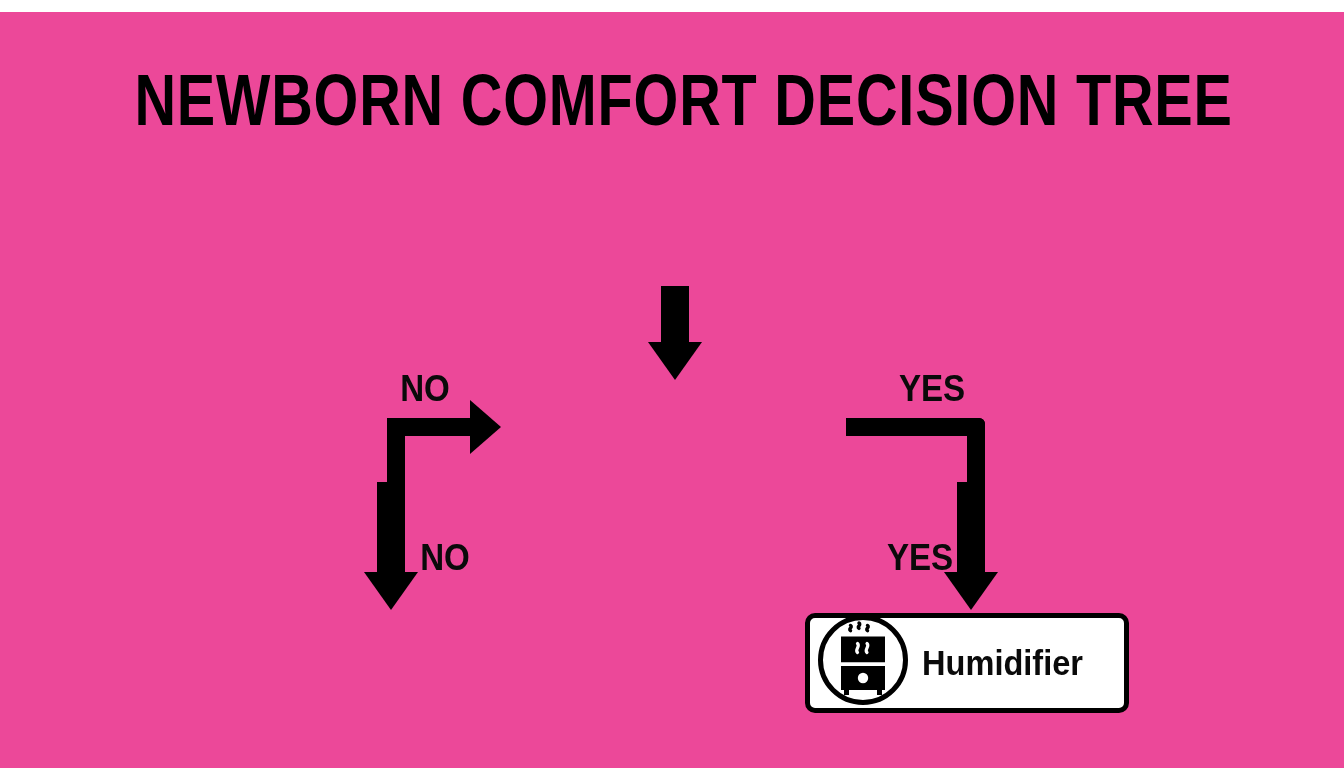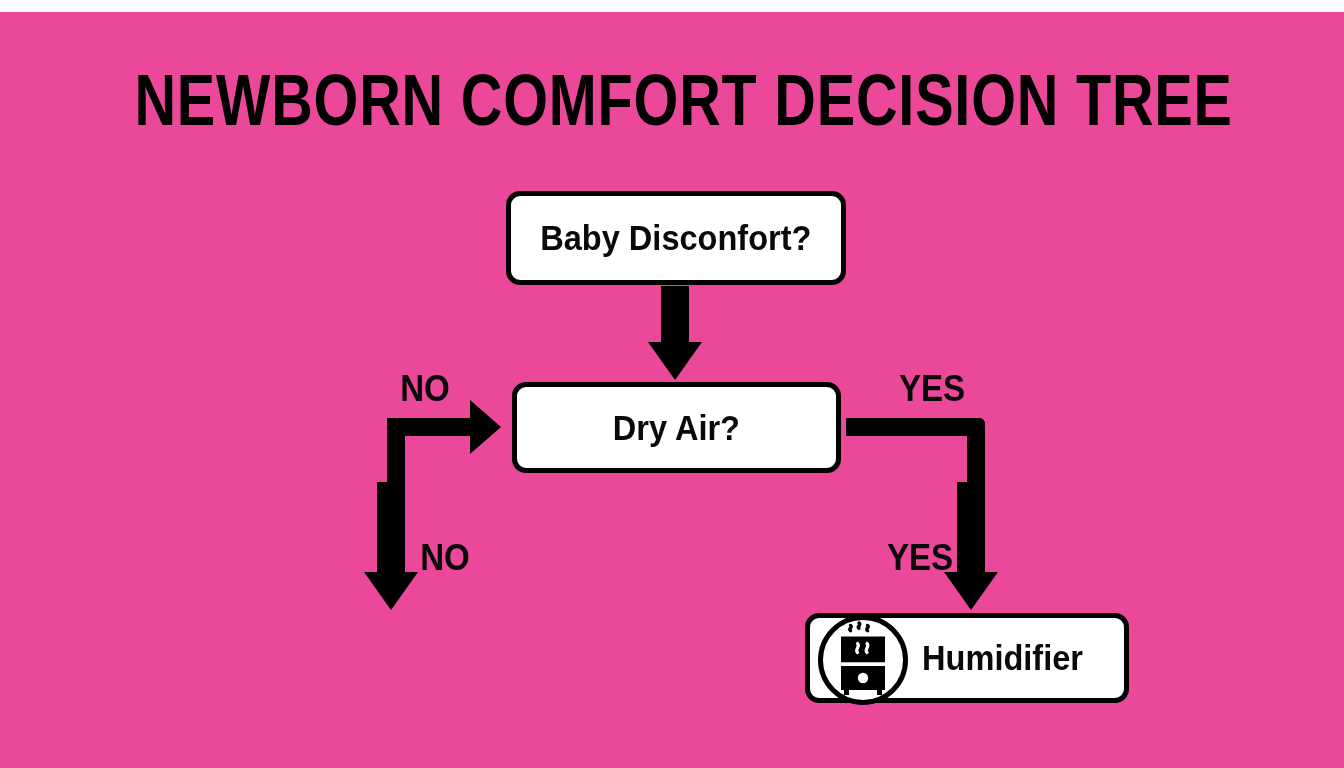--- a/index.html
+++ b/index.html
@@ -55,21 +55,21 @@
     line-height: 38px;
     color: #0a0a0a;
     letter-spacing: 0px;
     transform: scaleX(0.93);
     white-space: nowrap;
   }
 
   #node-baby      { left: 506px; top: 179px;  width: 340px; height: 94px; }
   #node-dryair    { left: 512px; top: 370px;  width: 329px; height: 91px; }
   #node-other     { left: 229px; top: 601px;  width: 327px; height: 94px; }
-  #node-humid     { left: 805px; top: 601px;  width: 324px; height: 90px; }
+  #node-humid     { left: 805px; top: 601px;  width: 324px; height: 100px; border-radius: 10px; }
 
   #node-humid .node-label { margin-left: 72px; }
 
   
   #humidifier-icon {
     position: absolute;
     left: 817px;
     top: 600px;
     width: 92px;
     height: 96px;
@@ -162,27 +162,21 @@
   <div class="conn" id="edge-yes-elbow-v"></div>
 
   <div class="conn" id="edge-yes-down-stem"></div>
   <div class="arrow-down" id="edge-yes-down-head"></div>
 
   <div class="edge-label" id="label-no-top">NO</div>
   <div class="edge-label" id="label-no-bottom">NO</div>
   <div class="edge-label" id="label-yes-top">YES</div>
   <div class="edge-label" id="label-yes-bottom">YES</div>
 
-  <div class="node" id="node-baby">
-    <span class="node-label">Baby Disconfort?</span>
-  </div>
-
-  <div class="node" id="node-dryair">
-    <span class="node-label">Dry Air?</span>
-  </div>
+
 
 
   <div class="node" id="node-humid">
     <span class="node-label">Humidifier</span>
   </div>
 
   <svg id="humidifier-icon" viewBox="0 0 92 96">
 
     <circle cx="46" cy="48" r="42.5" fill="#ffffff" stroke="#000000" stroke-width="5"></circle>
 

